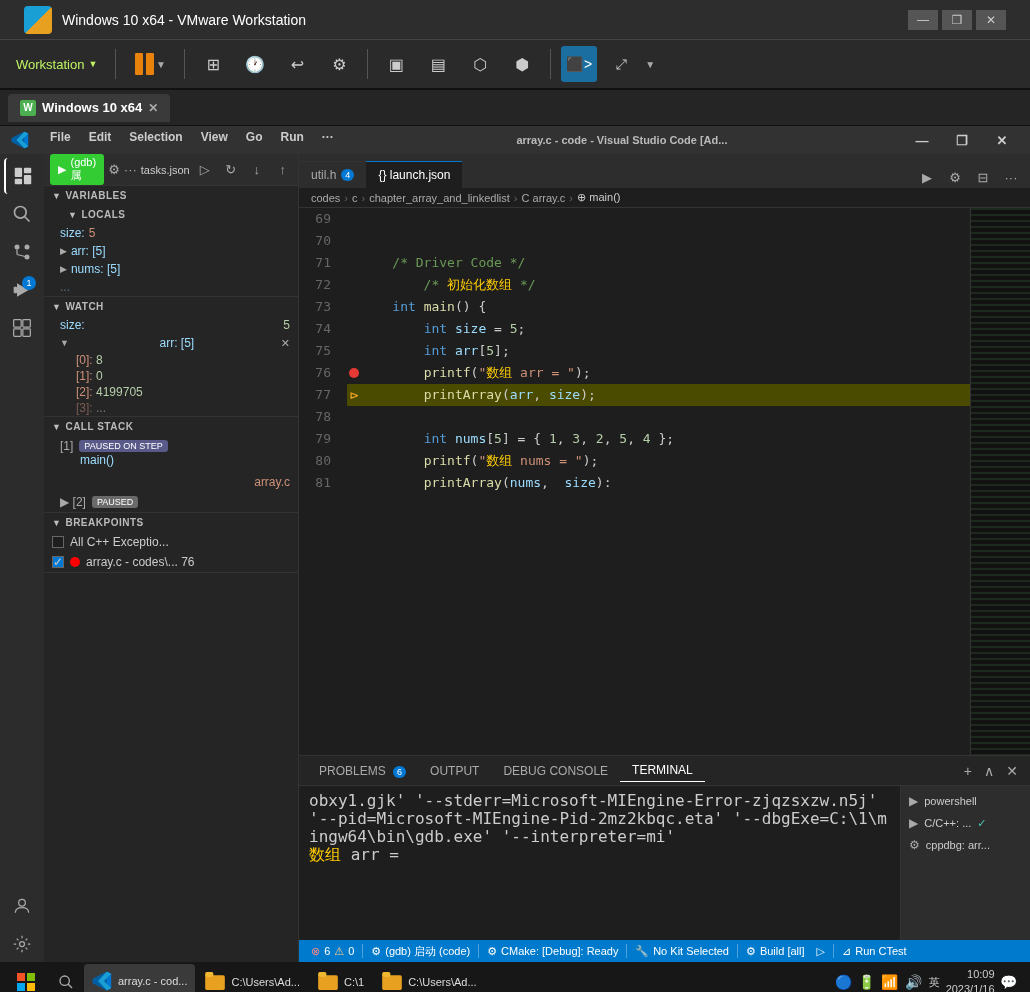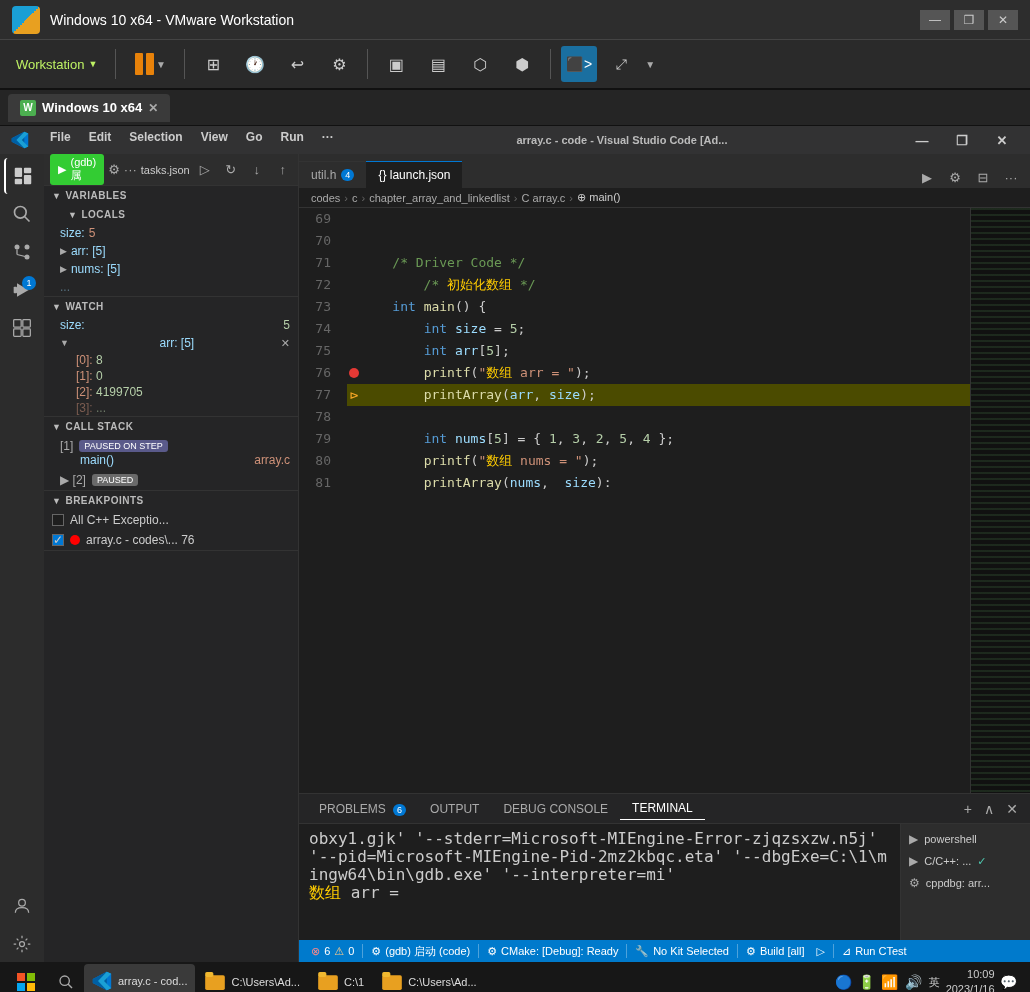--- a/index.html
+++ b/index.html
@@ -4,21 +4,21 @@
   <style>
     * { margin: 0; padding: 0; box-sizing: border-box; }
     body { width: 1030px; height: 992px; overflow: hidden; background: #1e1e1e; font-family: 'Segoe UI', sans-serif; font-size: 12px; color: #ccc; }
 
     
     .vmware-titlebar {
       background: #2d2d2d;
       height: 40px;
       display: flex;
       align-items: center;
-      padding: 0 12px;
+      padding: 0 24px;
       gap: 10px;
       border-bottom: 1px solid #444;
     }
     .vmware-logo {
       width: 28px; height: 28px;
       background: linear-gradient(135deg, #1a9fd5 50%, #e8a020 50%);
       border-radius: 4px;
       flex-shrink: 0;
     }
     .vmware-title { color: #fff; font-size: 14px; flex: 1; }
@@ -204,21 +204,21 @@
       padding: 0 0 0 10px; overflow: hidden; position: relative;
     }
     .code-line { display: flex; align-items: center; position: relative; white-space: pre; }
     .code-line.highlighted { background: #4b4b00; }
     .bp-gutter { width: 14px; display: flex; align-items: center; justify-content: center; flex-shrink: 0; }
     .bp-red-dot { width: 10px; height: 10px; border-radius: 50%; background: #e53935; }
     .bp-arrow { color: #f9a825; font-size: 14px; }
 
     
     .terminal-panel {
-      height: 147px; background: #1e1e1e; border-top: 1px solid #333; display: flex; flex-direction: column;
+      height: 185px; background: #1e1e1e; border-top: 1px solid #333; display: flex; flex-direction: column;
     }
     .terminal-tabs {
       background: #252526; height: 30px; display: flex; align-items: center;
       padding: 0 8px; gap: 0; border-bottom: 1px solid #333;
     }
     .term-tab {
       padding: 4px 12px; font-size: 12px; color: #aaa; cursor: pointer;
     }
     .term-tab.active { color: #fff; border-bottom: 1px solid #fff; }
     .term-tab-badge {
@@ -508,21 +508,21 @@
       <div class="sidebar-section">
         <div class="sidebar-section-header">
           <span class="chevron">▼</span>
           <span>CALL STACK</span>
         </div>
         <div class="call-stack-item">
           <div class="call-stack-frame">
             <span style="color:#aaa;">[1]</span>
             <span class="paused-badge step">PAUSED ON STEP</span>
           </div>
-          <div style="display:flex;gap:8px;padding-left:20px;">
+          <div style="display:flex;gap:8px;padding-left:20px;flex-direction:column;">
             <span class="stack-fn">main()</span>
             <span class="stack-file">array.c</span>
           </div>
         </div>
         <div class="call-stack-item">
           <div class="call-stack-frame">
             <span style="color:#aaa;">▶ [2]</span>
             <span class="paused-badge">PAUSED</span>
           </div>
         </div>

